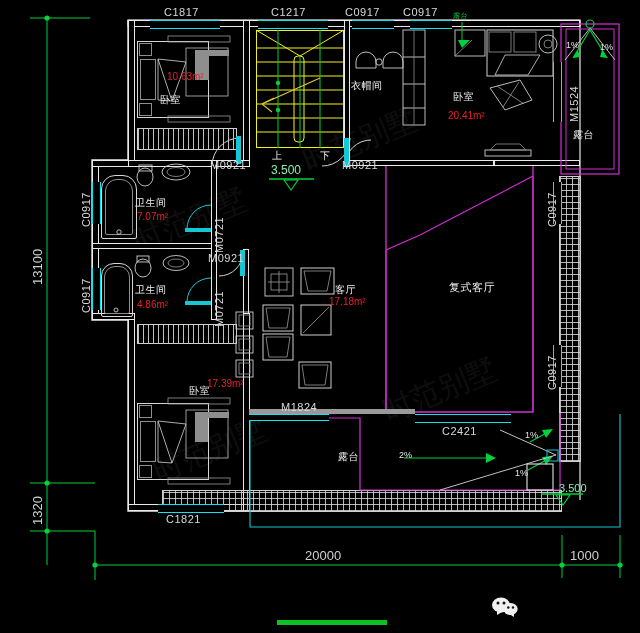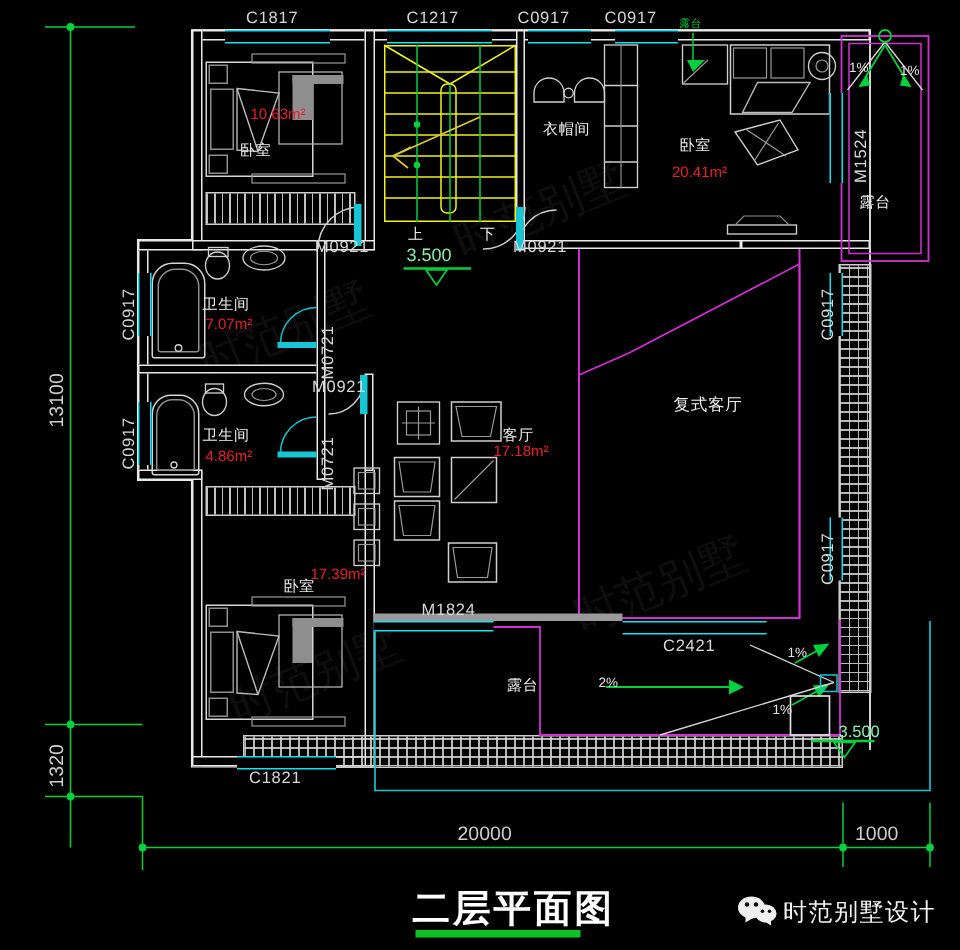--- a/index.html
+++ b/index.html
@@ -200,21 +200,21 @@
   <svg width="640" height="633">
     <path d="M356,62 a10,10 0 0 1 20,0 l0,6 l-20,0 z" fill="none" stroke="#cfcfcf" stroke-width=".9"></path>
     <path d="M383,62 a10,10 0 0 1 20,0 l0,6 l-20,0 z" fill="none" stroke="#cfcfcf" stroke-width=".9"></path>
     <circle cx="379" cy="62" r="3.2" fill="none" stroke="#cfcfcf" stroke-width=".9"></circle>
     <rect x="403" y="30" width="22" height="95" fill="none" stroke="#cfcfcf" stroke-width=".9"></rect>
     <line x1="403" y1="57" x2="425" y2="57" stroke="#cfcfcf" stroke-width=".9"></line>
     <line x1="403" y1="84" x2="425" y2="84" stroke="#cfcfcf" stroke-width=".9"></line>
     <line x1="403" y1="108" x2="425" y2="108" stroke="#cfcfcf" stroke-width=".9"></line>
     <line x1="414" y1="30" x2="414" y2="125" stroke="#8e8e8e" stroke-width=".8"></line>
   </svg>
-  <div class="lbl cn" style="left:351px;top:79px;padding-left:11px;">衣帽间</div>
+  <div class="lbl cn" style="left:351px;top:79px;">衣帽间</div>
 
   <div class="wall" style="left:494px;top:160px;width:86px;height:6px;"></div>
   <svg width="640" height="633">
 
     <rect x="455" y="30" width="30" height="26" fill="none" stroke="#cfcfcf" stroke-width=".9"></rect>
     <line x1="455" y1="56" x2="472" y2="40" stroke="#9a9a9a" stroke-width=".8"></line>
 
     <rect x="487" y="30" width="66" height="46" fill="none" stroke="#cfcfcf" stroke-width="1"></rect>
     <rect x="489" y="32" width="22" height="20" fill="none" stroke="#9a9a9a" stroke-width=".8"></rect>
     <rect x="514" y="32" width="22" height="20" fill="none" stroke="#9a9a9a" stroke-width=".8"></rect>
@@ -266,21 +266,21 @@
   </svg>
   <div class="lbl cn" style="left:335px;top:283px;">客厅</div>
   <div class="area" style="left:329px;top:296px;">17.18m²</div>
 
   <svg width="640" height="633">
     <polyline points="386,166 386,412 533,412 533,166" fill="none" stroke="#d42fd4" stroke-width="1.3"></polyline>
     <polyline points="533,176 420,235 386,250" fill="none" stroke="#d42fd4" stroke-width="1.1"></polyline>
     <polyline points="386,250 386,412" fill="none" stroke="#d42fd4" stroke-width="1.1"></polyline>
     <line x1="533" y1="176" x2="533" y2="412" stroke="#d42fd4" stroke-width="1.1"></line>
   </svg>
-  <div class="lbl cn" style="left:449px;top:262px;font-size:11px;">复式客厅</div>
+  <div class="lbl cn" style="left:449px;top:280px;font-size:11px;">复式客厅</div>
 
   <svg width="640" height="633">
     <rect x="561" y="24" width="58" height="150" fill="none" stroke="#d42fd4" stroke-width="1.2"></rect>
     <rect x="566" y="29" width="48" height="140" fill="none" stroke="#d42fd4" stroke-width="1"></rect>
 
     <g stroke="#00d13c" stroke-width="1.2">
       <line x1="590" y1="30" x2="573" y2="58"></line>
       <line x1="590" y1="30" x2="607" y2="58"></line>
       <polygon points="573,58 578,50 580,57" fill="#00d13c" stroke="none"></polygon>
       <polygon points="607,58 602,50 600,57" fill="#00d13c" stroke="none"></polygon>
@@ -377,30 +377,28 @@
   <div class="lbl" style="left:442px;top:425px;">C2421</div>
 
   <div class="lbl" style="left:210px;top:159px;">M0921</div>
   <div class="lbl" style="left:342px;top:159px;">M0921</div>
   <div class="lbl v" style="left:213px;top:253px;">M0721</div>
   <div class="lbl v" style="left:213px;top:327px;">M0721</div>
   <div class="lbl" style="left:208px;top:252px;">M0921</div>
   <div class="lbl" style="left:281px;top:401px;">M1824</div>
   <div class="lbl v" style="left:568px;top:122px;">M1524</div>
 
-  <div class="ttl" style="left:275px;top:589px;">二层平面图</div>
   <div class="ttlbar" style="left:277px;top:620px;width:110px;"></div>
 
   <div class="wxlogo" style="left:492px;top:597px;">
     <svg width="26" height="20" viewBox="0 0 26 20">
       <ellipse cx="9" cy="8" rx="9" ry="7.4" fill="#f0f0f0"></ellipse>
       <polygon points="5,13 5,18 10,15" fill="#f0f0f0"></polygon>
       <circle cx="6" cy="6" r="1.5" fill="#111"></circle>
       <circle cx="12" cy="6" r="1.5" fill="#111"></circle>
       <ellipse cx="18.5" cy="12" rx="7.2" ry="6" fill="#f0f0f0"></ellipse>
       <polygon points="22,16 22,20 18,17.5" fill="#f0f0f0"></polygon>
       <circle cx="16.3" cy="10.5" r="1.2" fill="#111"></circle>
       <circle cx="21" cy="10.5" r="1.2" fill="#111"></circle>
     </svg>
   </div>
-  <div class="wm" style="left:522px;top:598px;">时范别墅设计</div>
 
 </div>
 
 </body></html>

